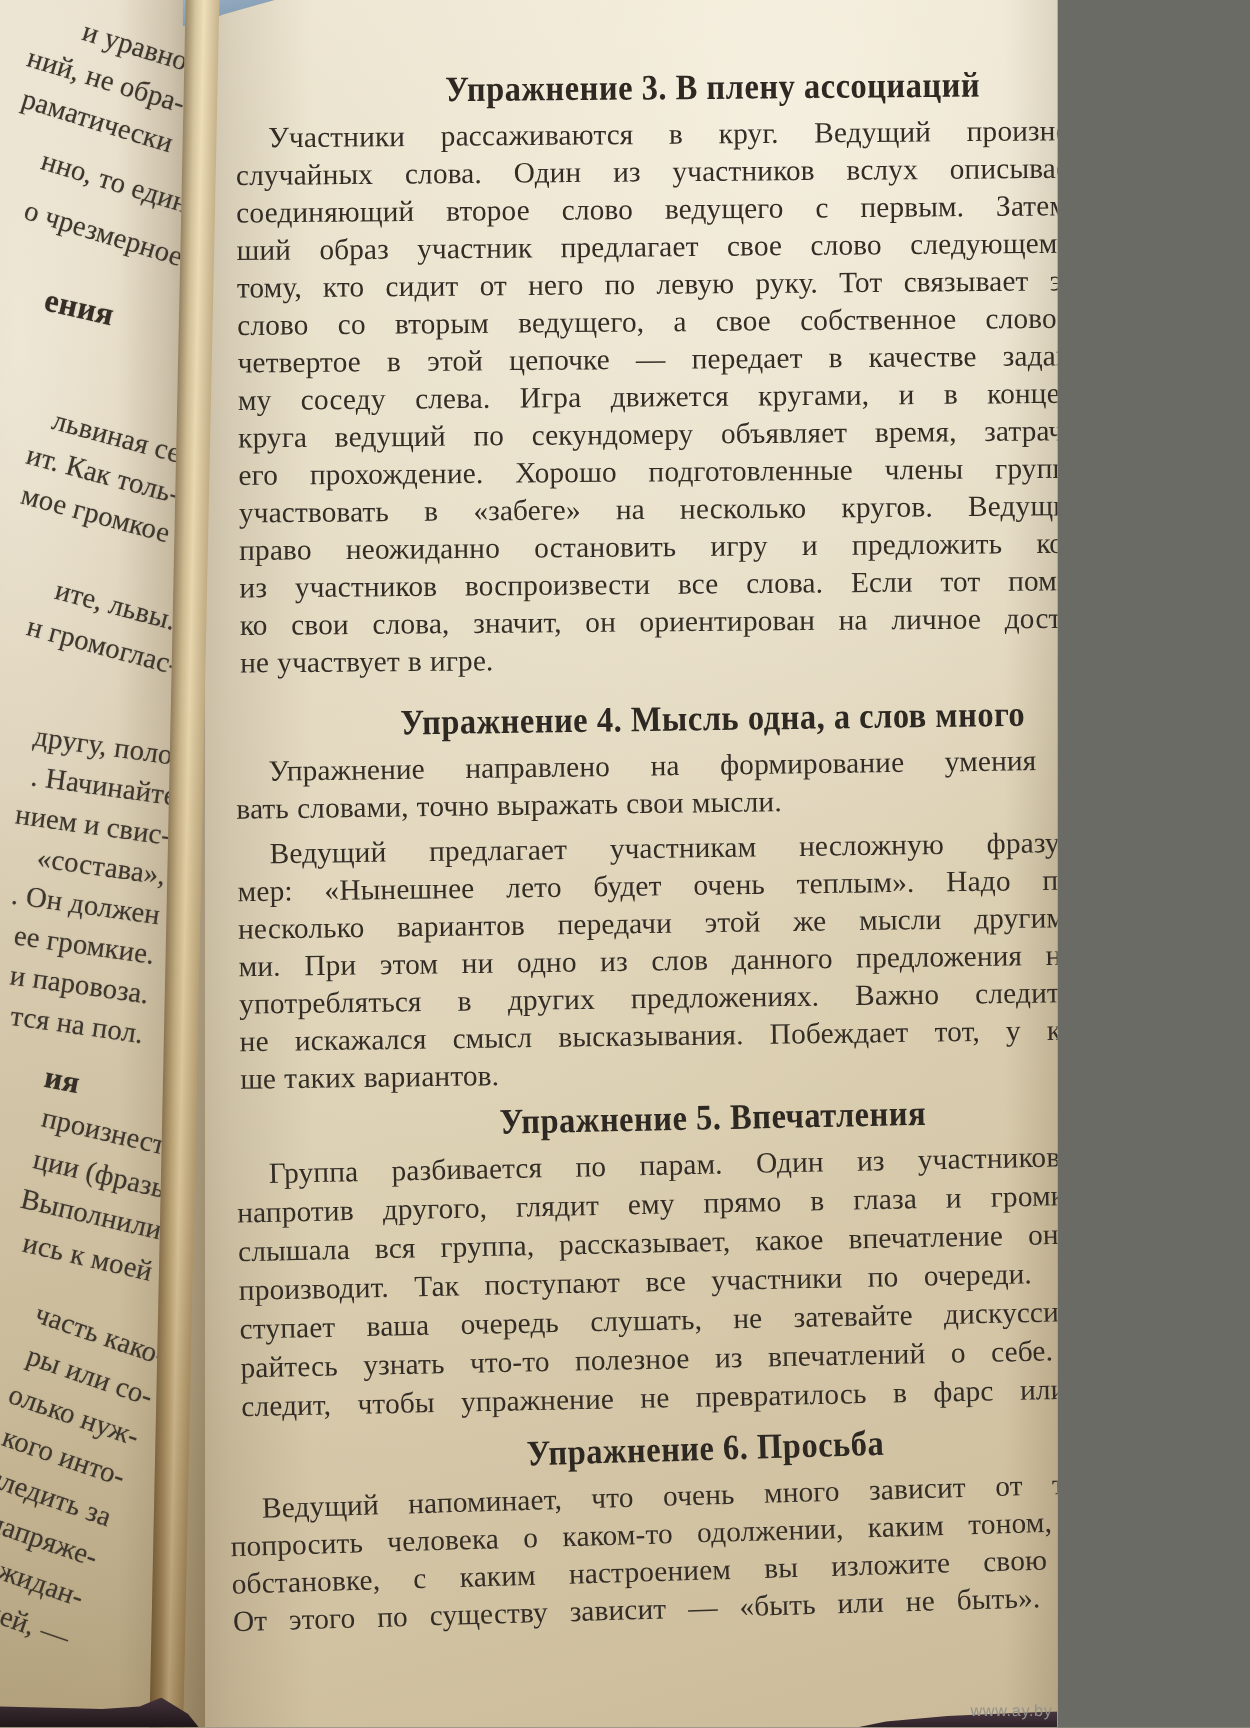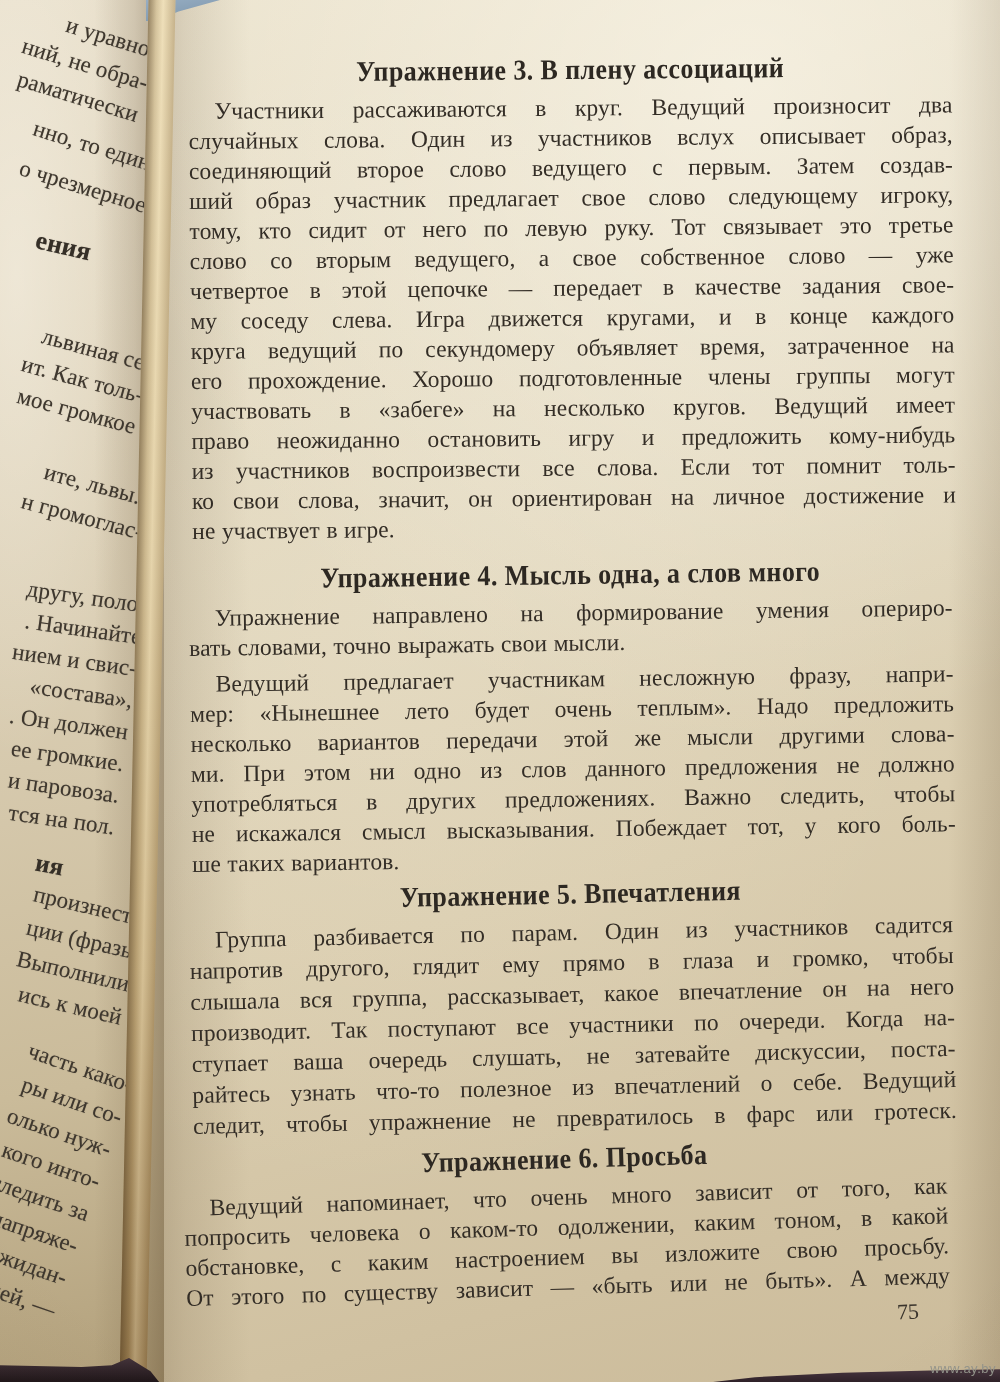--- a/index.html
+++ b/index.html
@@ -1,17 +1,17 @@
 <!DOCTYPE html>
 <html><head>
 <meta charset="utf-8">
 <style>
   html,body{margin:0;padding:0;background:#6b6b66;}
   .scene{
-    position:relative;width:1000px;height:1382px;overflow:hidden;
+    position:relative;width:846px;height:1382px;overflow:hidden;
     background:#d8ccb1;
     font-family:"Liberation Serif","DejaVu Serif",serif;
   }
   
   .right-page{
     position:absolute;left:140px;top:0;right:0;bottom:0;z-index:1;
     background:
       radial-gradient(120% 80% at 70% 6%, rgba(255,252,242,.55), rgba(255,252,242,0) 60%),
       radial-gradient(90% 60% at 30% 45%, rgba(255,250,235,.18), rgba(255,250,235,0) 70%),
       linear-gradient(to right, rgba(96,76,48,.30) 0px, rgba(96,76,48,.14) 45px, rgba(96,76,48,0) 110px),

